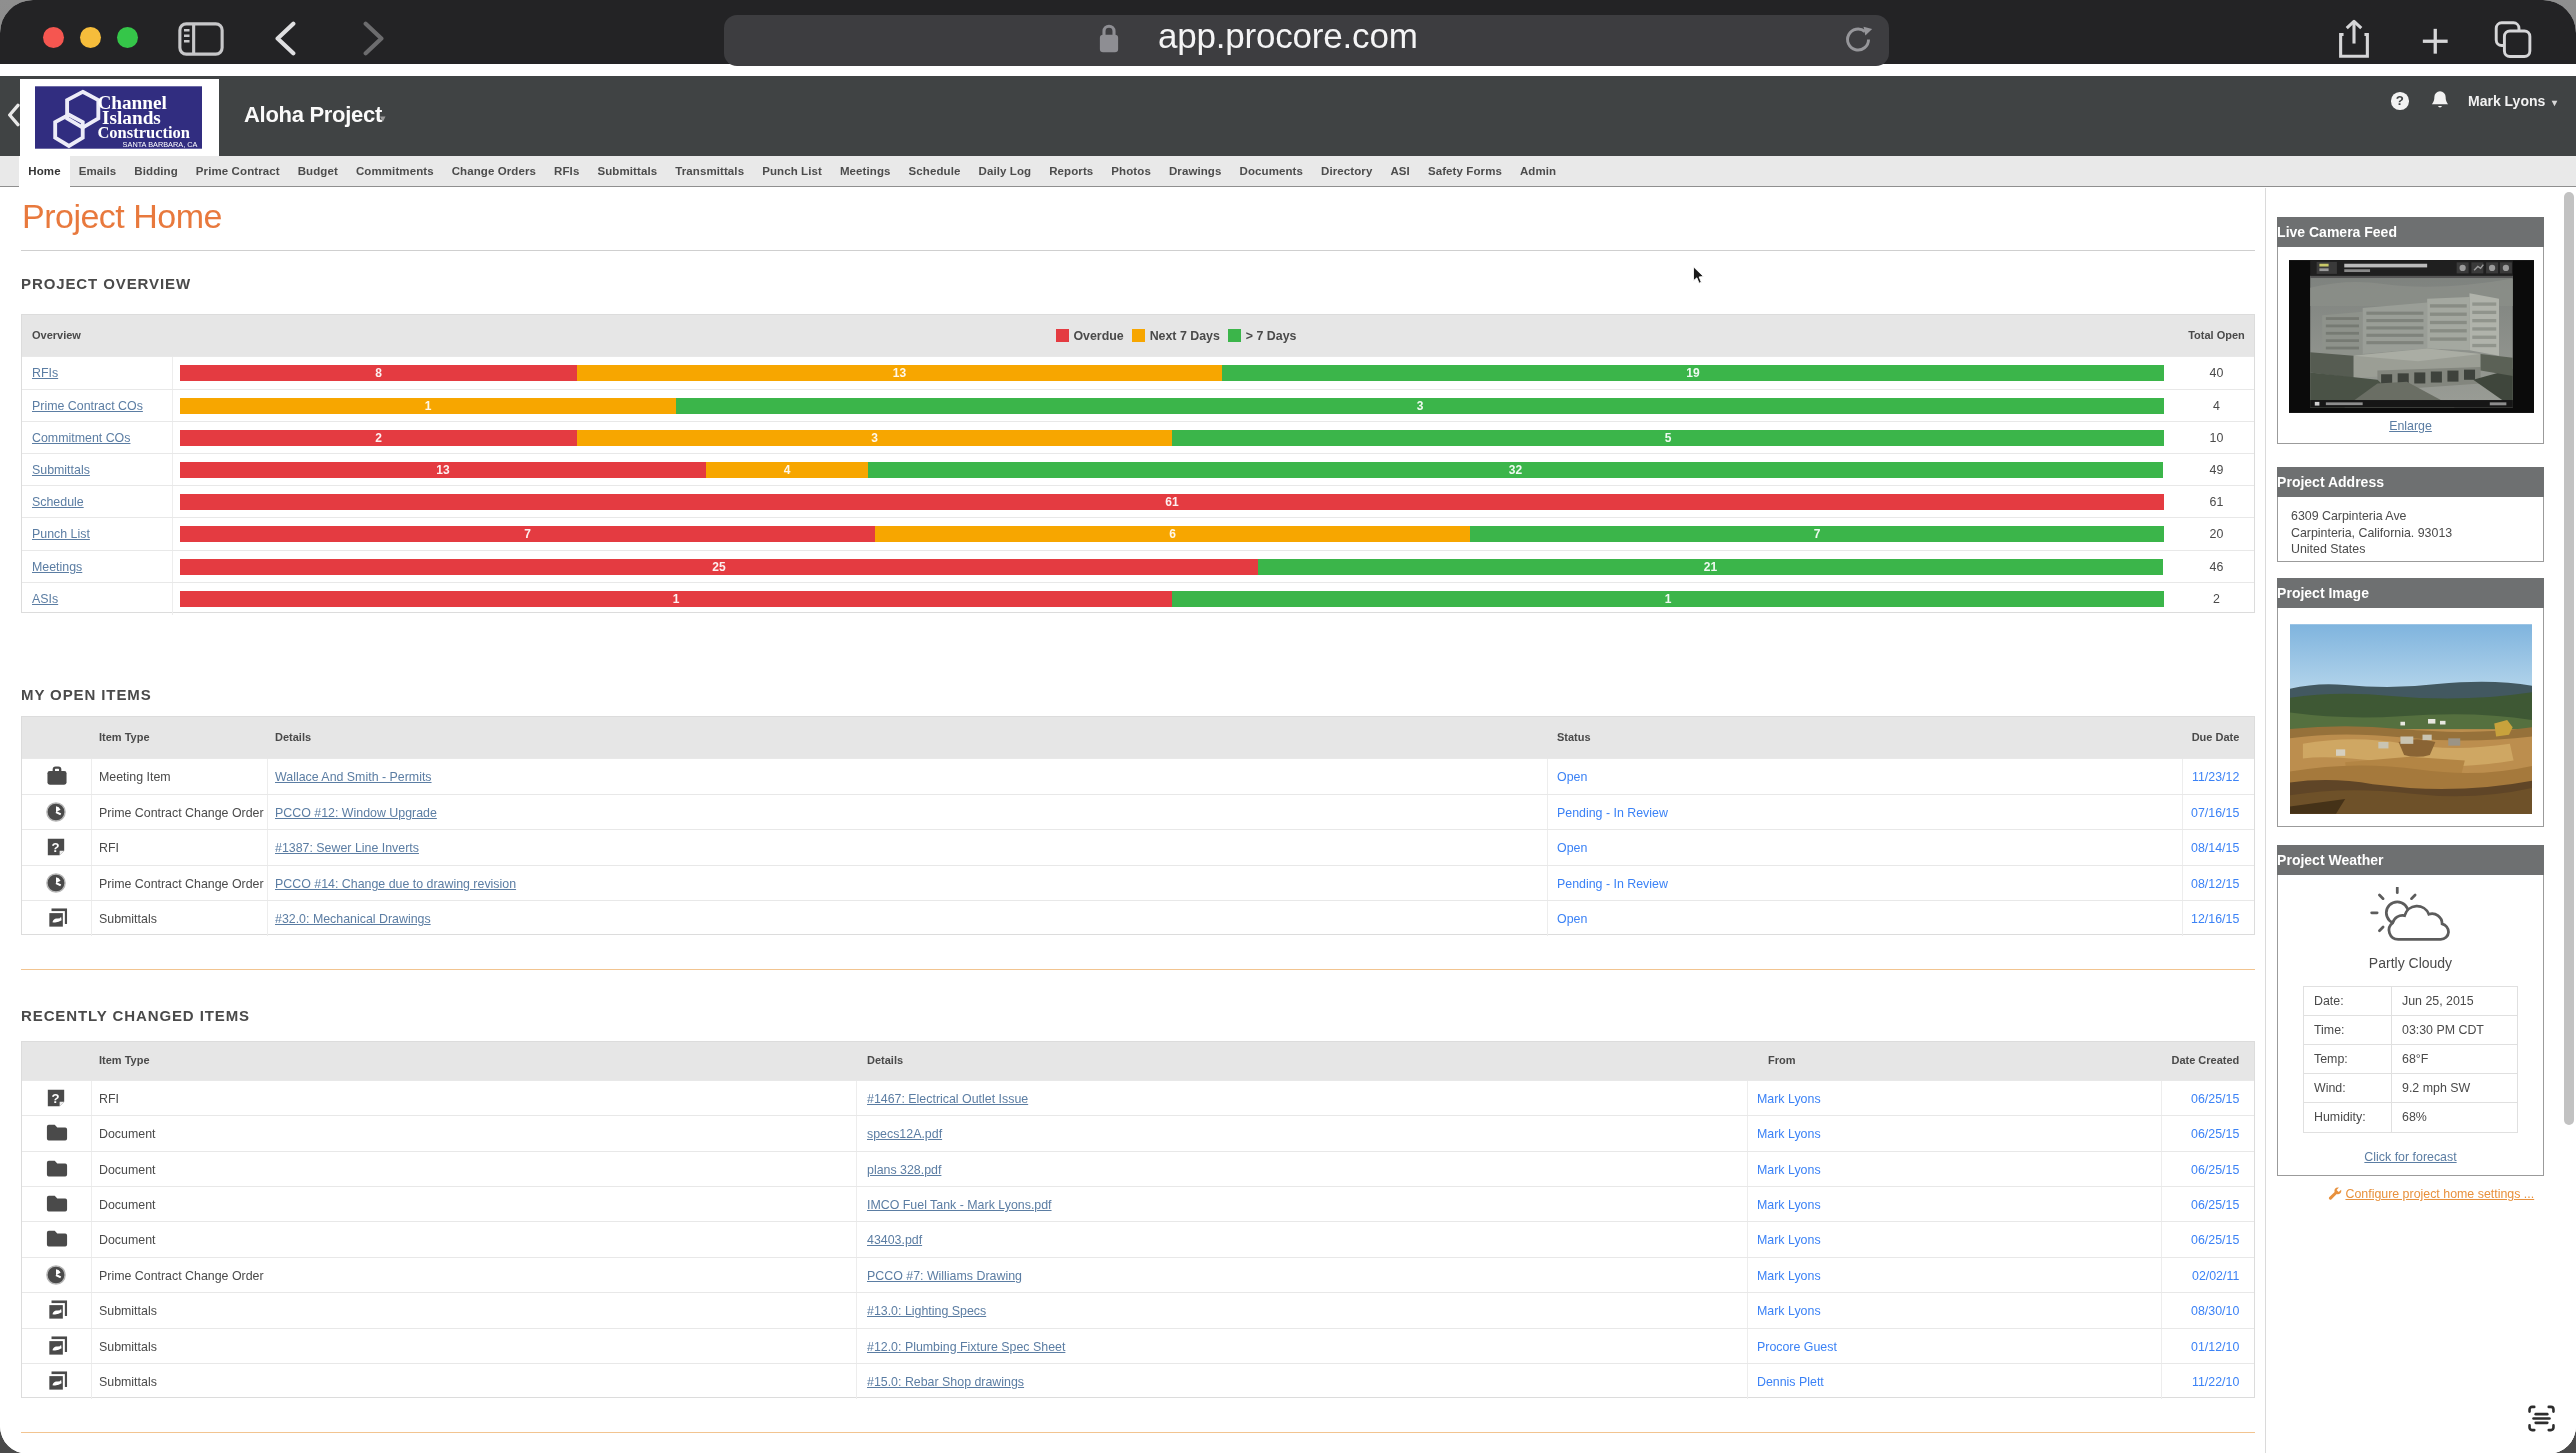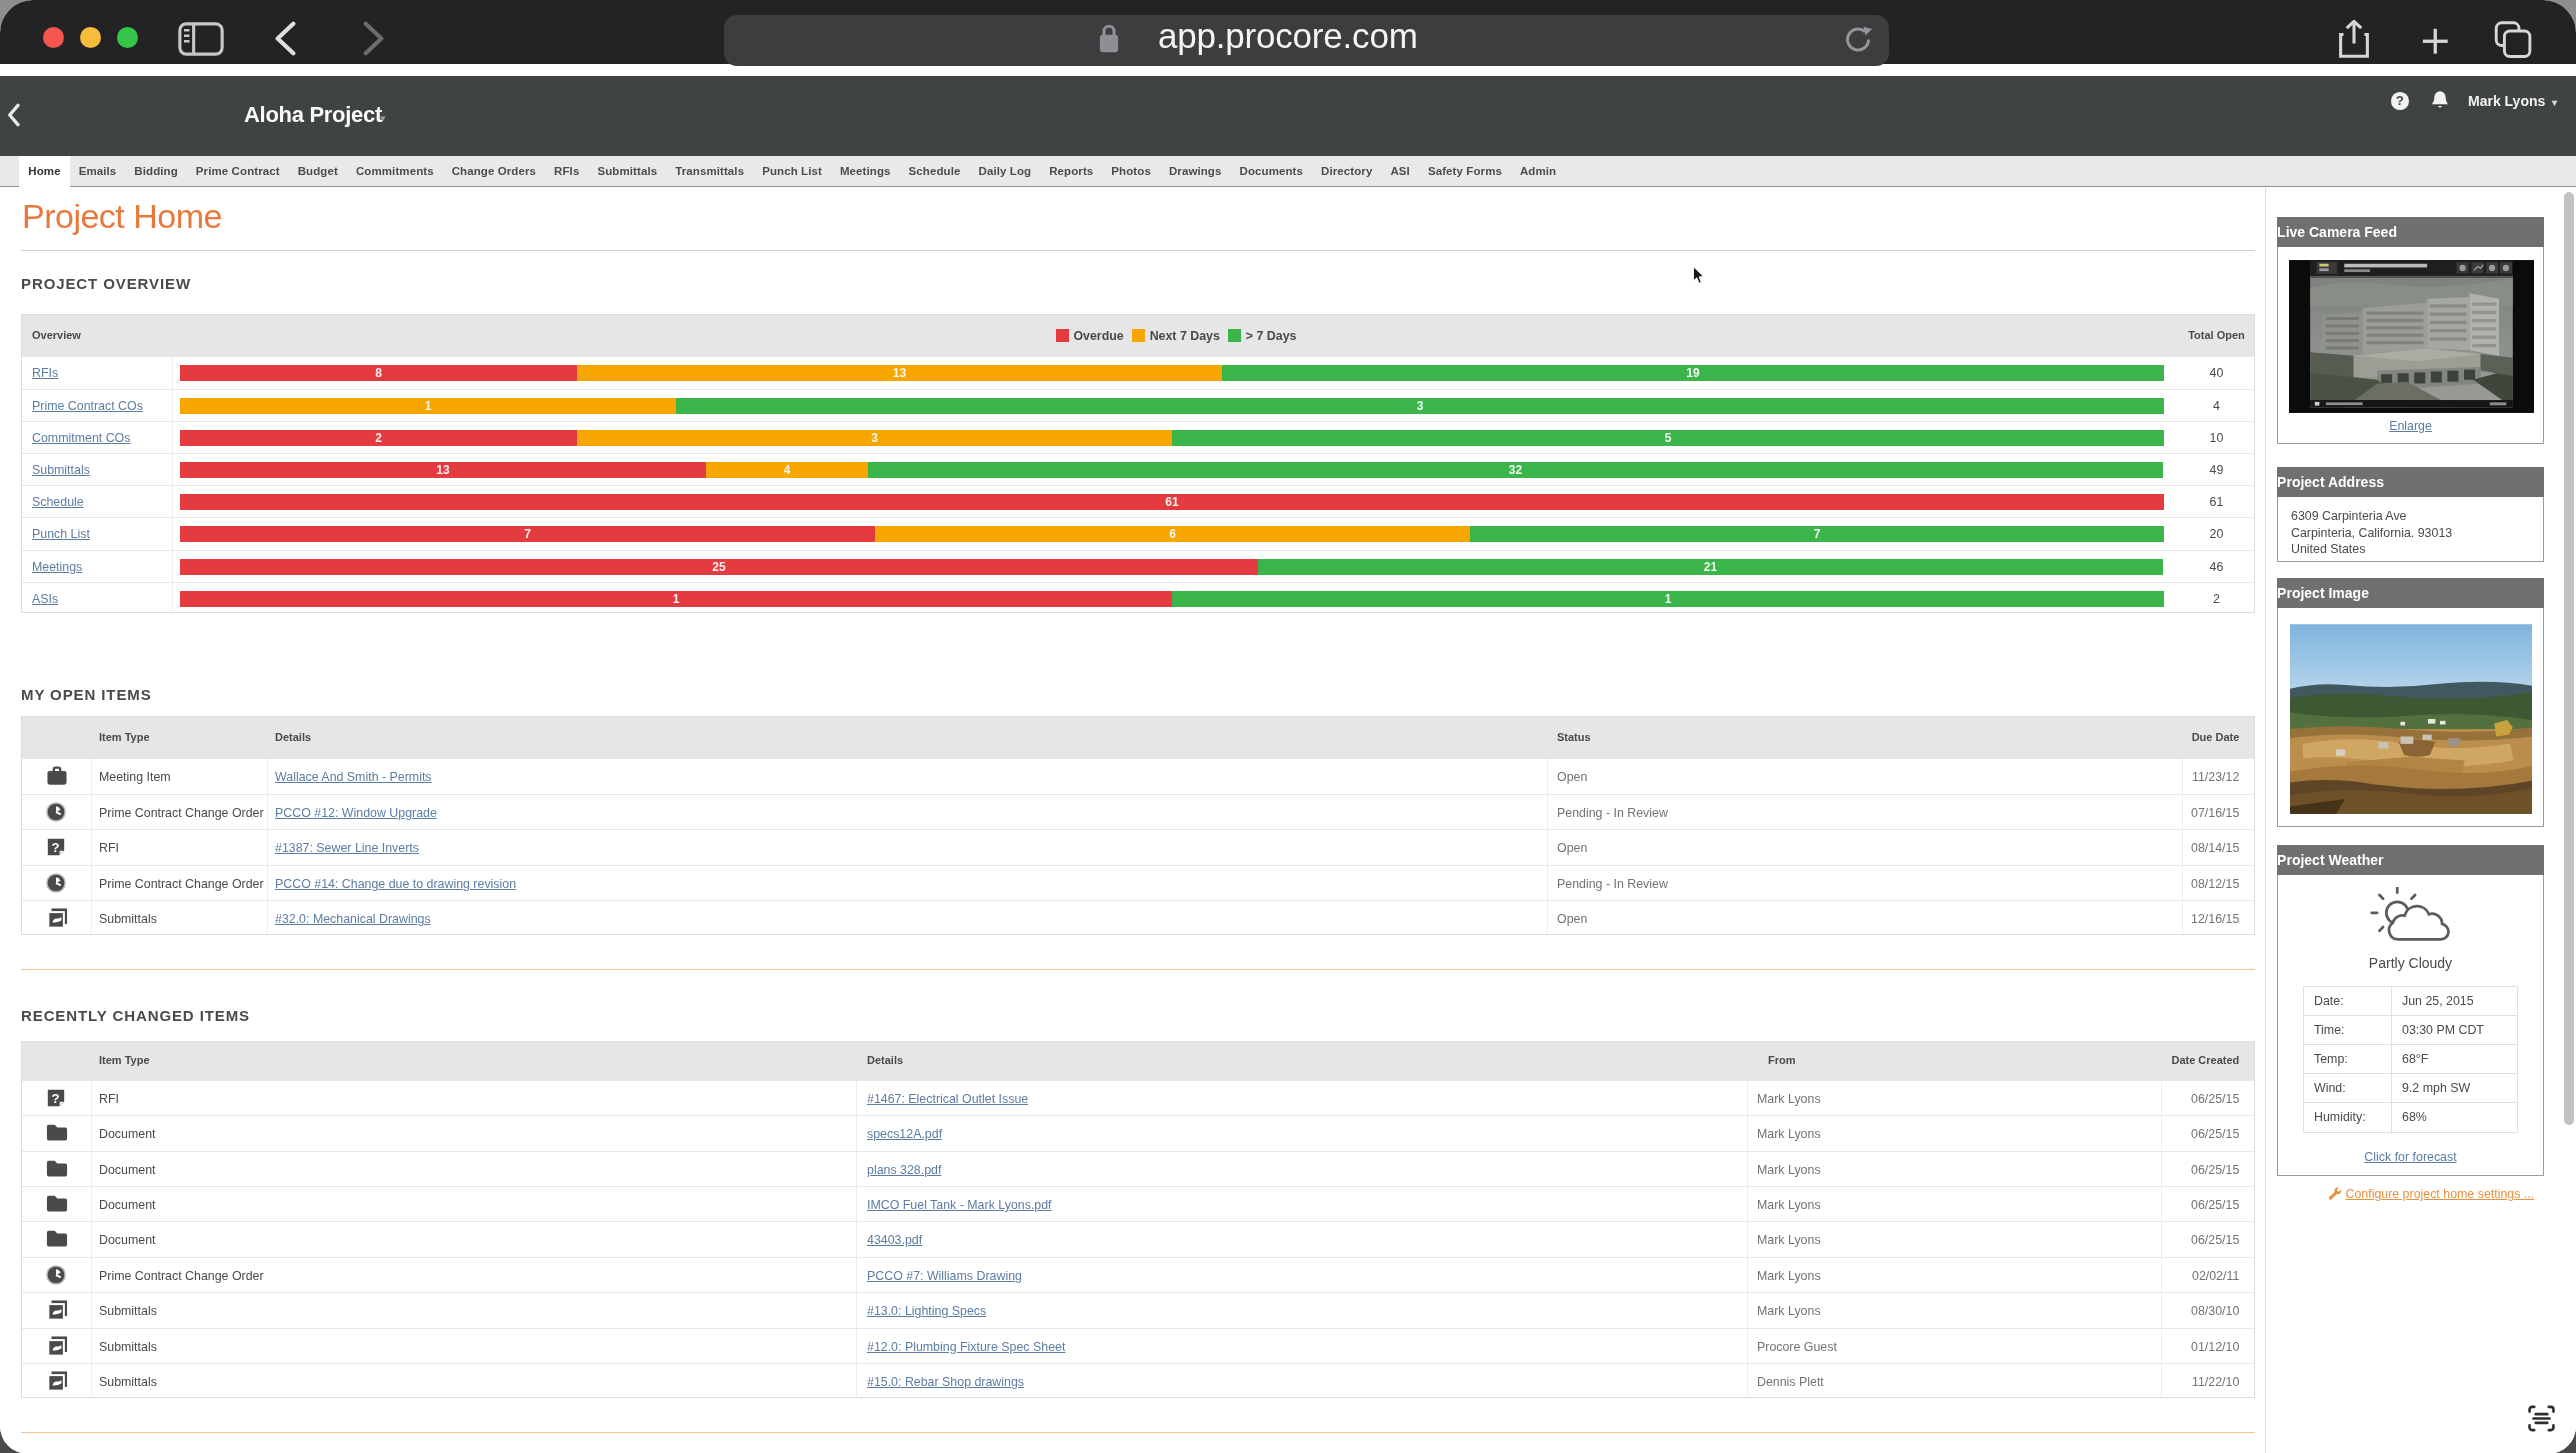--- a/index.html
+++ b/index.html
@@ -43,21 +43,21 @@
 .bar i { font-style:normal; height:15.6px; display:flex; align-items:center; justify-content:center; }
 .bar b { color:rgba(255,255,255,0.92); font-size:12px; }
 .tot { position:absolute; left:2144px; width:101px; top:9.2px; text-align:center; font-size:12.4px; color:#4a4a4a; }
 .sw { width:13px; height:13px; display:inline-block; margin:0 4.6px 0 8.3px; }
 .lg { font-size:12.4px; font-weight:bold; color:#4a4a4a; }
 
 .drow { position:absolute; left:0; width:100%; border-top:0.9px solid #e8e8e8; }
 .ic { position:absolute; left:24px; top:7.4px; }
 .itype { position:absolute; left:77px; font-size:12.4px; color:#4a4a4a; }
 .dlink { position:absolute; font-size:12.4px; }
-.dtxt { position:absolute; font-size:12.4px; color:#737373; }
+.dtxt { position:absolute; font-size:12.4px; color:#3b82f6; }
 .vline { position:absolute; top:0; width:0.9px; background:#ededed; height:100%; }
 .wrow { display:block; height:29px; border-bottom:0.9px solid #e0e0e0; font-size:12.4px; color:#4a4a4a; line-height:29px; }
 .wrow:last-child { border-bottom:none; }
 .wl { display:inline-block; padding-left:10px; width:88px; border-right:0.9px solid #e0e0e0; height:29px; }
 .wv { padding-left:10px; }
 </style>
 </head>
 <body>
 <div id="win">
   <div id="chrome">
@@ -98,20 +98,33 @@
     </svg>
     <svg class="abs" style="left:2494px;top:21px" width="39" height="40" viewBox="0 0 42 44">
       <rect x="2" y="2" width="25" height="25" rx="6" fill="none" stroke="#d6d6d8" stroke-width="3.2"></rect>
       <rect x="11" y="11" width="28" height="28" rx="6" fill="#232325" stroke="#d6d6d8" stroke-width="3.2"></rect>
     </svg>
   </div>
   <div id="phead">
     <svg class="abs" style="left:5.5px;top:27px" width="14.7" height="24" viewBox="0 0 16 26">
       <polyline points="13,2.5 4,13 13,23.5" fill="none" stroke="#e8e8e8" stroke-width="3.6" stroke-linecap="round" stroke-linejoin="round"></polyline>
     </svg>
+    <div id="logobox">
+      <svg id="cilogo" class="abs" style="left:14.7px;top:7.4px" width="167" height="63" viewBox="0 0 182 68">
+        <rect width="182" height="68" fill="#312d80"></rect>
+        <path d="M52 6 l17 9 v20 l-17 10 -17 -10 v-20 z" fill="none" stroke="#edecf8" stroke-width="4.2"></path>
+        <path d="M37 31 l15 8 v17 l-15 9 -15 -9 v-17 z" fill="none" stroke="#edecf8" stroke-width="4.2"></path>
+        <g fill="#ffffff" font-family="Liberation Serif, serif" font-weight="bold">
+          <text x="68" y="25" font-size="21">Channel</text>
+          <text x="73" y="41" font-size="21">Islands</text>
+          <text x="68" y="56" font-size="18">Construction</text>
+          <text x="177" y="66" font-size="8" font-family="Liberation Sans, sans-serif" font-weight="normal" text-anchor="end">SANTA BARBARA, CA</text>
+        </g>
+      </svg>
+    </div>
     <div id="ptitle">Aloha Project</div>
     <div class="abs" style="left:380px;top:36px;color:#9a9a9a;font-size:11px;">▾</div>
     <div class="abs" style="left:2391px;top:91px;width:17.5px;height:17.5px;border-radius:50%;background:#f2f2f2;color:#3f4243;font-size:13.3px;font-weight:bold;text-align:center;line-height:17.5px;margin-top:-75px;">?</div>
     <svg class="abs" style="left:2430px;top:14px" width="20" height="20" viewBox="0 0 22 22">
       <path d="M11 1.5 a6.2 6.2 0 0 1 6.2 6.2 c0 5 2.2 7.2 2.8 8 h-18 c0.6 -0.8 2.8 -3 2.8 -8 a6.2 6.2 0 0 1 6.2 -6.2 z" fill="#f2f2f2"></path>
       <path d="M8.8 17.5 a2.3 2.3 0 0 0 4.4 0 z" fill="#f2f2f2"></path>
     </svg>
     <div class="abs" style="left:2468px;top:16.6px;color:#f2f2f2;font-size:14px;font-weight:bold;">Mark Lyons  <span style="font-size:10px;color:#d8d8d8;">▾</span></div>
   </div>
   <div id="nav">

